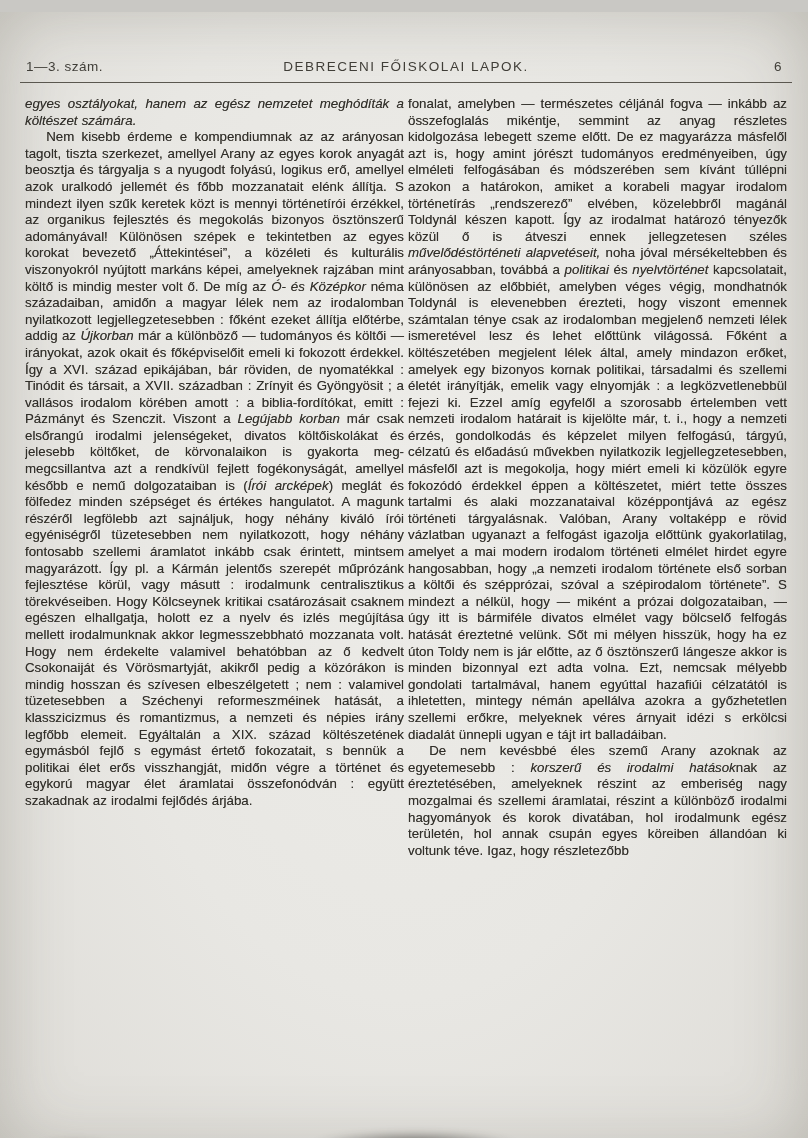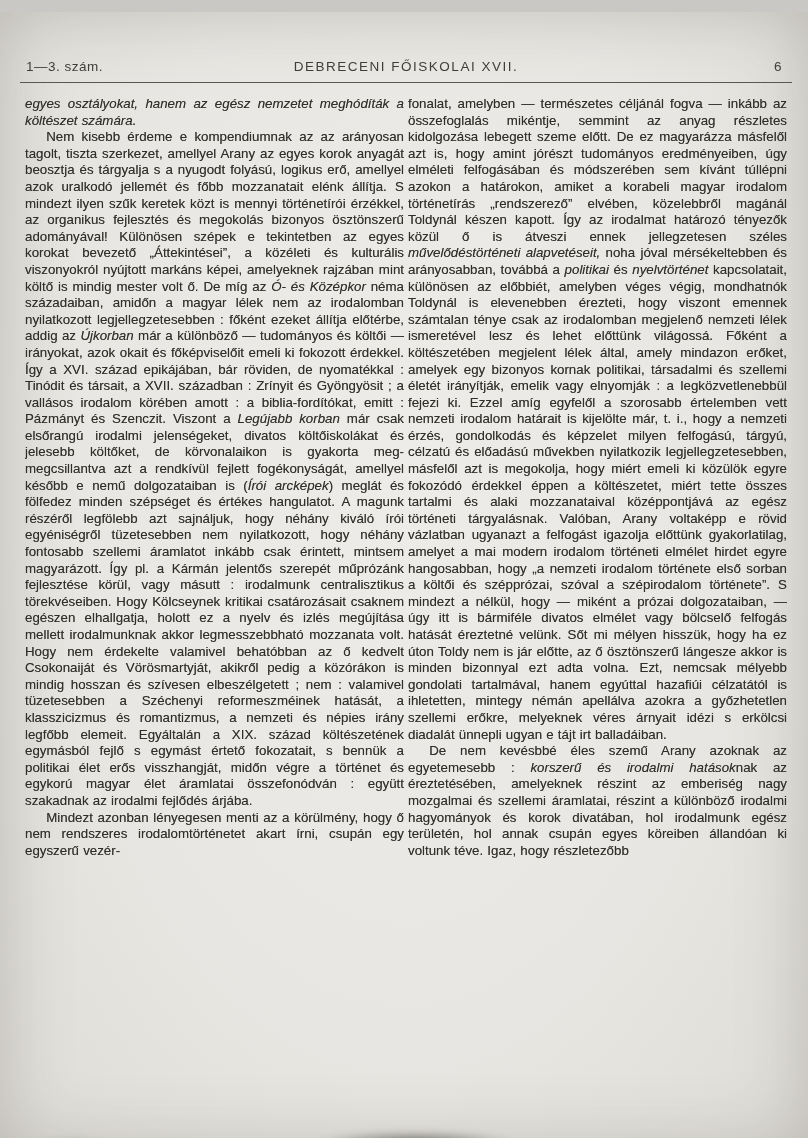--- a/index.html
+++ b/index.html
@@ -72,31 +72,30 @@
     background: radial-gradient(ellipse at center, rgba(28, 26, 22, 0.35) 0%, rgba(28, 26, 22, 0) 70%);
   }
 </style>
 </head>
 <body>
 
 <div class="page">
 
   <header class="masthead">
     <span class="issue">1—3. szám.</span>
-    <span class="title">DEBRECENI FŐISKOLAI XVII.</span>
+    <span class="title">DEBRECENI FŐISKOLAI LAPOK.</span>
     <span class="pageno">6</span>
   </header>
 
   <div class="rule"></div>
 
   <main class="columns">
     <section class="col">
         <p class="para"><em>egyes osztályokat, hanem az egész nemzetet meghódíták a költészet számára.</em></p>
         <p class="para indent"><span>Nem kisebb érdeme e kompendiumnak az az arányosan tagolt, tiszta szerkezet, amellyel Arany az egyes korok anyagát beosztja és tárgyalja s a nyugodt folyású, logikus erő, amellyel azok uralkodó jellemét és főbb mozzanatait elénk állítja. S mindezt ilyen szűk keretek közt is mennyi történetírói érzékkel, az organikus fejlesztés és megokolás bizonyos ösztönszerű adományával! Különösen szépek e tekintetben az egyes korokat bevezető „Áttekintései”, a közéleti és kulturális viszonyokról nyújtott markáns képei, amelyeknek rajzában mint költő is mindig mester volt ő. De míg az </span><em>Ó- és Középkor</em><span> néma századaiban, amidőn a magyar lélek nem az irodalomban nyilatkozott legjellegzetesebben : főként ezeket állítja előtérbe, addig az </span><em>Újkorban</em><span> már a különböző — tudományos és költői — irányokat, azok okait és főképviselőit emeli ki fokozott érdekkel. Így a XVI. század epikájában, bár röviden, de nyomatékkal : Tinódit és társait, a XVII. században : Zrínyit és Gyöngyösit ; a vallásos irodalom körében amott : a biblia-fordítókat, emitt : Pázmányt és Szenczit. Viszont a </span><em>Legújabb korban</em><span> már csak elsőrangú irodalmi jelenségeket, divatos költőiskolákat és jelesebb költőket, de körvonalaikon is gyakorta meg-megcsillantva azt a rendkívül fejlett fogékonyságát, amellyel később e nemű dolgozataiban is (</span><em>Írói arcképek</em><span>) meglát és fölfedez minden szépséget és értékes hangulatot. A magunk részéről legfölebb azt sajnáljuk, hogy néhány kiváló írói egyéniségről tüzetesebben nem nyilatkozott, hogy néhány fontosabb szellemi áramlatot inkább csak érintett, mintsem magyarázott. Így pl. a Kármán jelentős szerepét műprózánk fejlesztése körül, vagy másutt : irodalmunk centralisztikus törekvéseiben. Hogy Kölcseynek kritikai csatározásait csaknem egészen elhallgatja, holott ez a nyelv és izlés megújítása mellett irodalmunknak akkor legmesszebbható mozzanata volt. Hogy nem érdekelte valamivel behatóbban az ő kedvelt Csokonaiját és Vörösmartyját, akikről pedig a közórákon is mindig hosszan és szívesen elbeszélgetett ; nem : valamivel tüzetesebben a Széchenyi reformeszméinek hatását, a klasszicizmus és romantizmus, a nemzeti és népies irány legfőbb elemeit. Egyáltalán a XIX. század költészetének egymásból fejlő s egymást értető fokozatait, s bennük a politikai élet erős visszhangját, midőn végre a történet és egykorú magyar élet áramlatai összefonódván : együtt szakadnak az irodalmi fejlődés árjába.</span></p>
-        <p class="para indent"><span>Mindezt azonban lényegesen menti az a körülmény, hogy ő nem rendszeres irodalomtörténetet akart írni, csupán egy egyszerű vezér-</span></p>
       </section>
     <section class="col">
         <p class="para"><span>fonalat, amelyben — természetes céljánál fogva — inkább az összefoglalás mikéntje, semmint az anyag részletes kidolgozása lebegett szeme előtt. De ez magyarázza másfelől azt is, hogy amint jórészt tudományos eredményeiben, úgy elméleti felfogásában és módszerében sem kívánt túllépni azokon a határokon, amiket a korabeli magyar irodalom történetírás „rendszerező” elvében, közelebbről magánál Toldynál készen kapott. Így az irodalmat határozó tényezők közül ő is átveszi ennek jellegzetesen széles </span><em>művelődéstörténeti alapvetéseit,</em><span> noha jóval mérsékeltebben és arányosabban, továbbá a </span><em>politikai</em><span> és </span><em>nyelvtörténet</em><span> kapcsolatait, különösen az előbbiét, amelyben véges végig, mondhatnók Toldynál is elevenebben érezteti, hogy viszont emennek számtalan ténye csak az irodalomban megjelenő nemzeti lélek ismeretével lesz és lehet előttünk világossá. Főként a költészetében megjelent lélek által, amely mindazon erőket, amelyek egy bizonyos kornak politikai, társadalmi és szellemi életét irányítják, emelik vagy elnyomják : a legközvetlenebbül fejezi ki. Ezzel amíg egyfelől a szorosabb értelemben vett nemzeti irodalom határait is kijelölte már, t. i., hogy a nemzeti érzés, gondolkodás és képzelet milyen felfogású, tárgyú, célzatú és előadású művekben nyilatkozik legjellegzetesebben, másfelől azt is megokolja, hogy miért emeli ki közülök egyre fokozódó érdekkel éppen a költészetet, miért tette összes tartalmi és alaki mozzanataival középpontjává az egész történeti tárgyalásnak. Valóban, Arany voltaképp e rövid vázlatban ugyanazt a felfogást igazolja előttünk gyakorlatilag, amelyet a mai modern irodalom történeti elmélet hirdet egyre hangosabban, hogy „a nemzeti irodalom története első sorban a költői és szépprózai, szóval a szépirodalom története”. S mindezt a nélkül, hogy — miként a prózai dolgozataiban, — úgy itt is bármiféle divatos elmélet vagy bölcselő felfogás hatását éreztetné velünk. Sőt mi mélyen hisszük, hogy ha ez úton Toldy nem is jár előtte, az ő ösztönszerű lángesze akkor is minden bizonnyal ezt adta volna. Ezt, nemcsak mélyebb gondolati tartalmával, hanem egyúttal hazafiúi célzatától is ihletetten, mintegy némán apellálva azokra a győzhetetlen szellemi erőkre, melyeknek véres árnyait idézi s erkölcsi diadalát ünnepli ugyan e tájt irt balladáiban.</span></p>
         <p class="para indent"><span>De nem kevésbbé éles szemű Arany azoknak az egyetemesebb : </span><em>korszerű és irodalmi hatások</em><span>nak az éreztetésében, amelyeknek részint az emberiség nagy mozgalmai és szellemi áramlatai, részint a különböző irodalmi hagyományok és korok divatában, hol irodalmunk egész területén, hol annak csupán egyes köreiben állandóan ki voltunk téve. Igaz, hogy részletezőbb</span></p>
       </section>
   </main>
 
   <div class="scan-smudge smudge-bottom-center"></div>
   <div class="scan-smudge smudge-bottom-left"></div>
 

